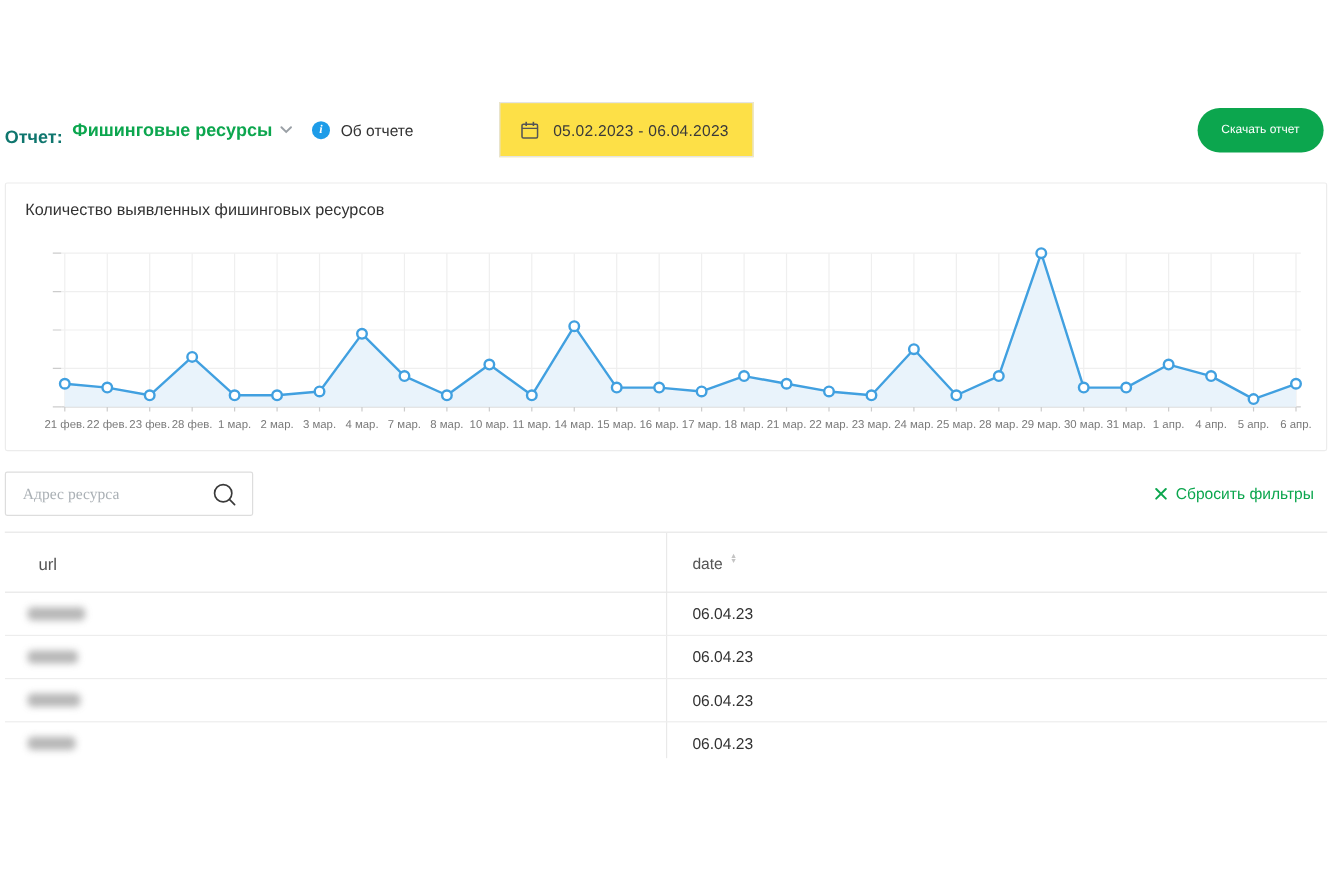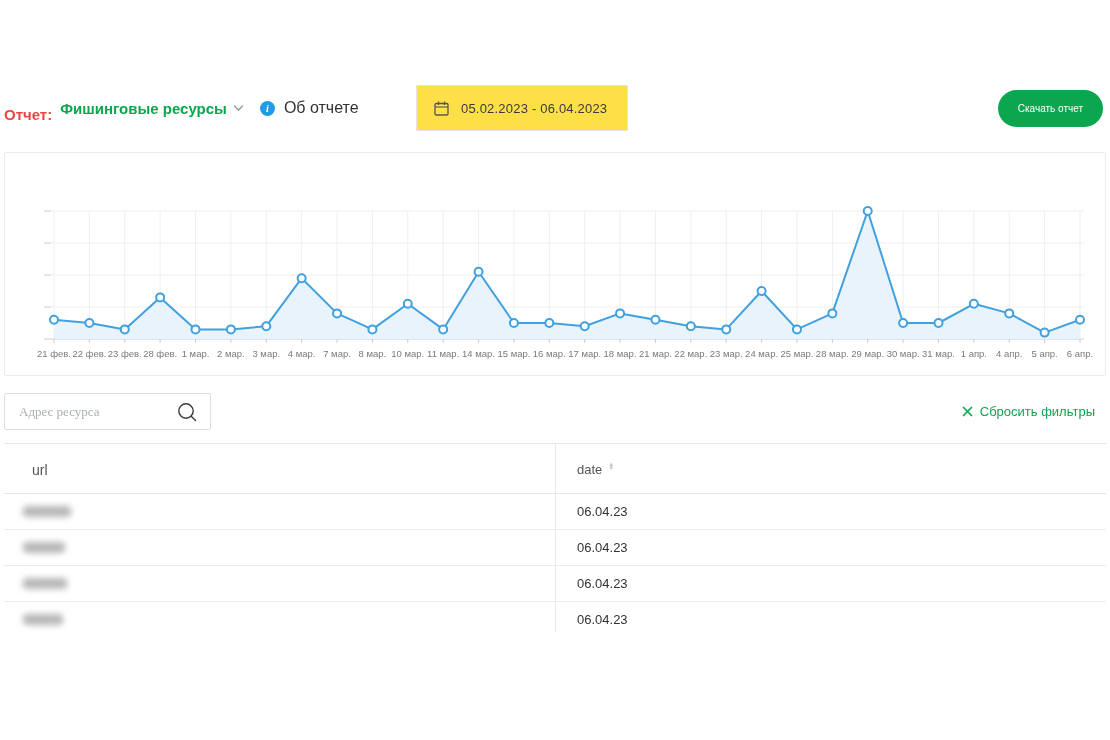--- a/index.html
+++ b/index.html
@@ -2,29 +2,29 @@
 <html><head>
 <meta charset="utf-8">
 <style>
   * { margin:0; padding:0; box-sizing:border-box; }
   html,body { width:1110px; height:740px; background:#fff;
     font-family:"Liberation Sans", sans-serif; position:relative; overflow:hidden; }
 
   
   .report-bar { position:absolute; left:4px; top:85px; width:1102px; height:46px; }
   .report-left { position:absolute; left:0; top:0; height:46px; display:flex; align-items:center; }
-  .report-label { font-size:15px; font-weight:bold; color:#ef4444;margin-top:12px; }
+  .report-label { font-size:15px; font-weight:bold; color:#0f766e;margin-top:12px; }
   .report-select { display:flex; align-items:center; margin-left:8px; cursor:pointer; }
   .report-select-value { font-size:15px; font-weight:bold; color:#0ca64e; }
   .chevron-down { margin-left:6px; display:inline-flex; }
   .info-group { display:flex; align-items:center; margin-left:16px; }
   .info-icon { width:15px; height:15px; border-radius:50%; background:#1e9ce8; color:#fff;
     font-size:10px; font-weight:bold; display:flex; align-items:center; justify-content:center;
     font-family:"Liberation Serif", serif; font-style:italic; }
-  .about-label { margin-left:9px; font-size:16px; color:#333; cursor:pointer; }
+  .about-label { margin-left:9px; font-size:13px; color:#333; cursor:pointer; }
 
   .date-box { position:absolute; left:412px; top:0; width:212px; height:46px;
     background:#fde047; border:1px solid #e4e4e4; display:flex; align-items:center;
     padding-left:17px; cursor:pointer; }
   .date-text { font-size:13px; color:#3a3a3a; margin-left:12px; letter-spacing:0.2px; }
 
   .download-btn { position:absolute; right:3px; top:5px; height:37px; padding:0 20px;
     background:#0ca64e; border:none; border-radius:19px; color:#fff; font-size:10px;
     font-family:"Liberation Sans", sans-serif; cursor:pointer; }
 
@@ -91,20 +91,21 @@
           <line x1="1" y1="6" x2="14" y2="6" stroke="#555" stroke-width="1.1"></line>
         </svg>
     </span>
     <span class="date-text">05.02.2023 - 06.04.2023</span>
   </div>
 
   <button class="download-btn">Скачать отчет</button>
 </div>
 
 <div class="chart-card">
+  <div class="chart-title">Количество выявленных фишинговых ресурсов</div>
   <svg class="chart-svg" id="chart" viewBox="0 0 1102 224" xmlns="http://www.w3.org/2000/svg">
       <line x1="46" y1="58" x2="1079" y2="58" stroke="#efefef" stroke-width="1"></line>
       <line x1="39" y1="58" x2="46" y2="58" stroke="#cccccc" stroke-width="1"></line>
       <line x1="46" y1="90" x2="1079" y2="90" stroke="#efefef" stroke-width="1"></line>
       <line x1="39" y1="90" x2="46" y2="90" stroke="#cccccc" stroke-width="1"></line>
       <line x1="46" y1="122" x2="1079" y2="122" stroke="#efefef" stroke-width="1"></line>
       <line x1="39" y1="122" x2="46" y2="122" stroke="#cccccc" stroke-width="1"></line>
       <line x1="46" y1="154" x2="1079" y2="154" stroke="#efefef" stroke-width="1"></line>
       <line x1="39" y1="154" x2="46" y2="154" stroke="#cccccc" stroke-width="1"></line>
       <line x1="46" y1="186" x2="1079" y2="186" stroke="#cccccc" stroke-width="1"></line>

